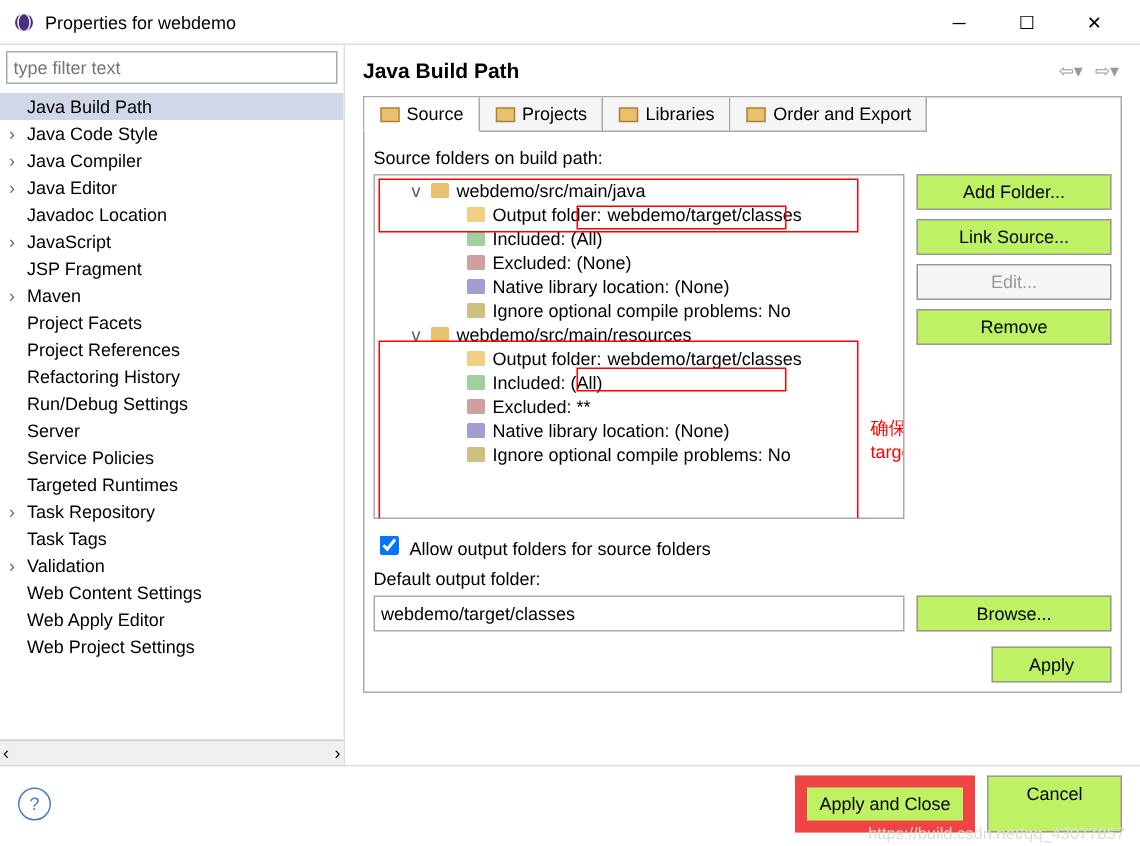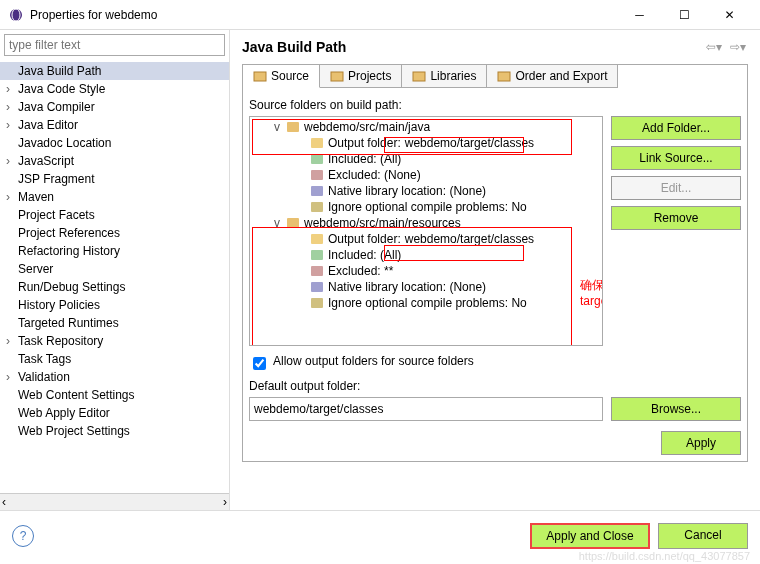--- a/index.html
+++ b/index.html
@@ -27,27 +27,27 @@
 .tab { padding: 4px 10px; border-right: 1px solid #aaa; border-bottom: 1px solid #aaa; background: #f5f5f5; cursor: pointer; display: flex; align-items: flex-start; gap: 4px; }
 .tab.active { background: #fff; border-bottom: 1px solid #fff; }
 .tab-icon { width: 14px; height: 14px; display: inline-block; }
 .content-body { border: 1px solid #aaa; border-top: none; padding: 6px; }
 .build-label { margin: 4px 0; }
 .source-tree-wrap { display: flex; gap: 8px; }
 .source-tree { flex: 1; border: 1px solid #aaa; height: 230px; overflow-y: auto; padding: 2px; position: relative; }
 .side-buttons { width: 130px; display: flex; flex-direction: column; gap: 6px; }
 .btn { padding: 4px 8px; border: 1px solid #999; background: #bef264; cursor: pointer; text-align: center; }
 .btn.disabled { color: #999; background: #f5f5f5; }
-.btn.primary { border: 2px solid #ef4444; margin-left: 30px; }
+.btn.primary { border: 8px solid #ef4444; margin-left: 30px; }
 .st-node { padding: 1px 2px 1px 4px; display: flex; align-items: center; gap: 4px; white-space: nowrap; }
 .st-caret { width: 10px; display: inline-block; text-align: center; color: #555; }
 .st-icon { width: 14px; height: 14px; display: inline-block; }
 .indent1 { padding-left: 20px; }
 .indent2 { padding-left: 44px; }
-.checkbox-row { margin-top: 8px; display: flex; align-items: flex-start; gap: 4px; }
+.checkbox-row { margin-top: 8px; display: flex; align-items: flex-end; gap: 4px; }
 .default-out { margin-top: 6px; }
 .out-row { display: flex; gap: 8px; margin-top: 4px; }
 .out-input { flex: 1; padding: 3px 4px; border: 1px solid #aaa; }
 .apply-row { text-align: right; margin-top: 10px; }
 .footer { height: 50px; border-top: 1px solid #ddd; display: flex; align-items: center; padding: 0 12px; }
 .help-icon { width: 22px; height: 22px; border: 1px solid #4a7dc0; border-radius: 50%; display: flex; align-items: center; justify-content: center; color: #4a7dc0; cursor: pointer; }
 .footer-btns { margin-left: auto; display: flex; gap: 8px; }
 .redbox1 { position: absolute; border: 1px solid red; pointer-events: none; }
 .red-annot { position: absolute; color: red; font-size: 12px; }
 .watermark { position: absolute; right: 10px; bottom: 2px; color: #ddd; font-size: 11px; }
@@ -79,23 +79,23 @@
           <div class="tree-item has-arrow">Java Code Style</div>
           <div class="tree-item has-arrow">Java Compiler</div>
           <div class="tree-item has-arrow">Java Editor</div>
           <div class="tree-item">Javadoc Location</div>
           <div class="tree-item has-arrow">JavaScript</div>
           <div class="tree-item">JSP Fragment</div>
           <div class="tree-item has-arrow">Maven</div>
           <div class="tree-item">Project Facets</div>
           <div class="tree-item">Project References</div>
           <div class="tree-item">Refactoring History</div>
+          <div class="tree-item">Run/Debug Settings</div>
           <div class="tree-item">Server</div>
-          <div class="tree-item">Run/Debug Settings</div>
-          <div class="tree-item">History Policies</div>
+          <div class="tree-item">Service Policies</div>
           <div class="tree-item">Targeted Runtimes</div>
           <div class="tree-item has-arrow">Task Repository</div>
           <div class="tree-item">Task Tags</div>
           <div class="tree-item has-arrow">Validation</div>
           <div class="tree-item">Web Content Settings</div>
           <div class="tree-item">Web Apply Editor</div>
           <div class="tree-item">Web Project Settings</div>
         </div>
     </div>
     <div class="tree-scroll-x">

